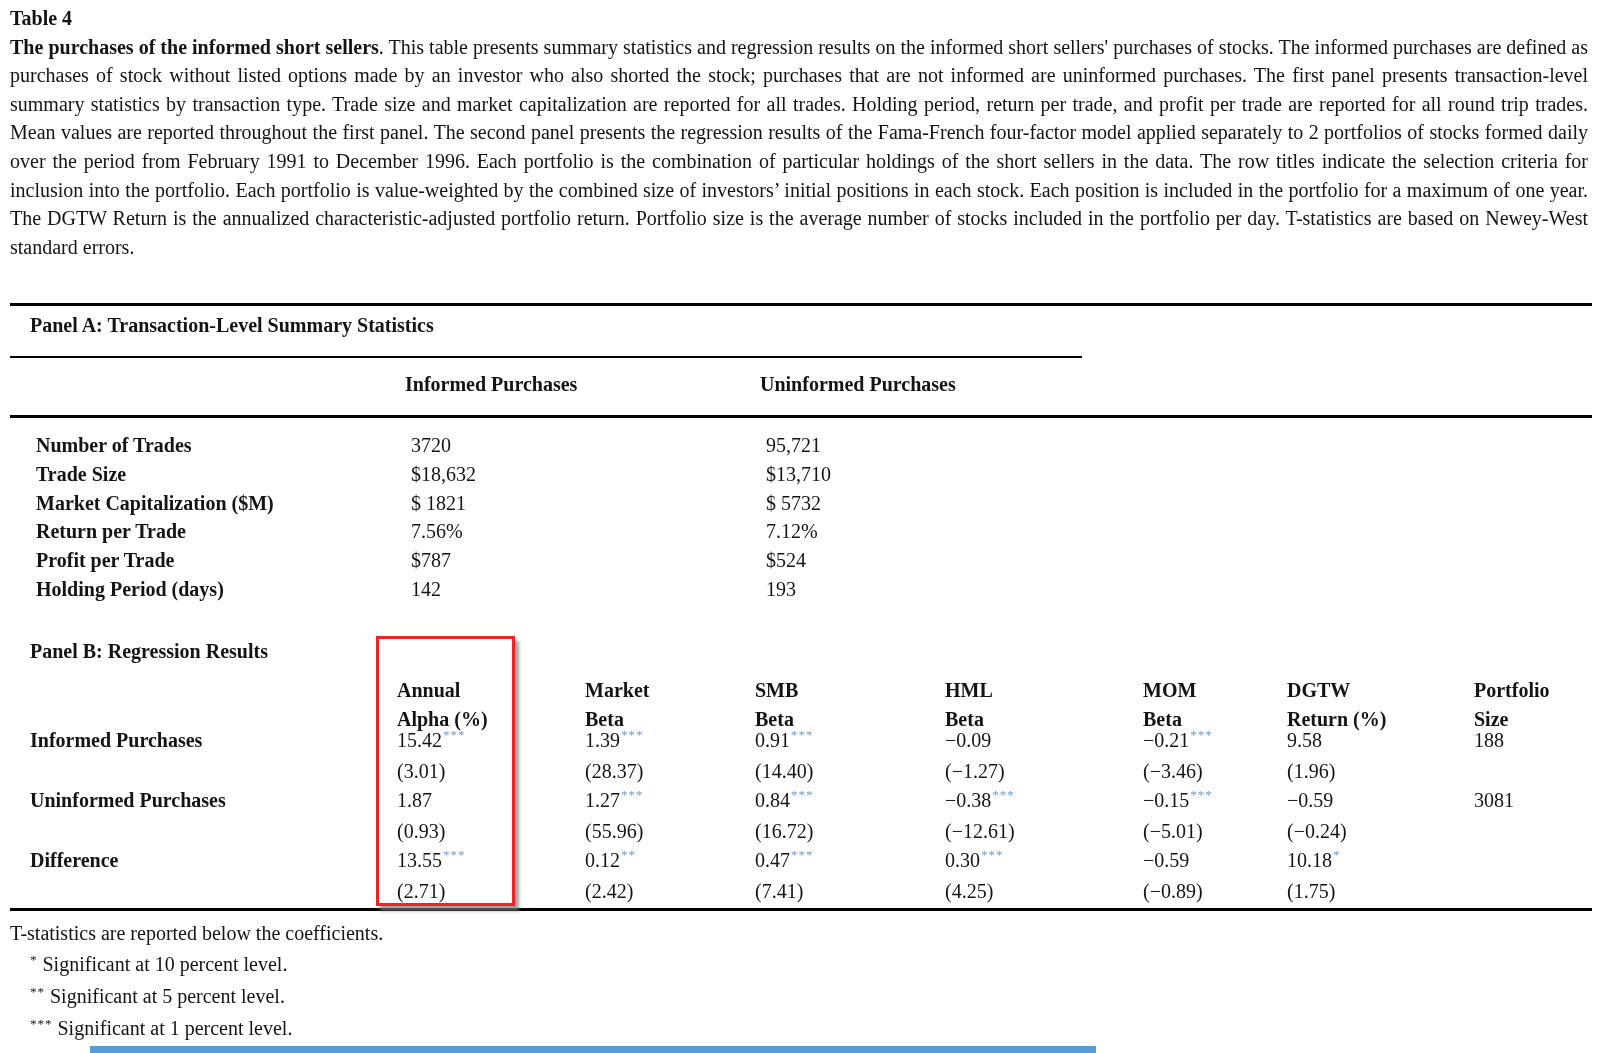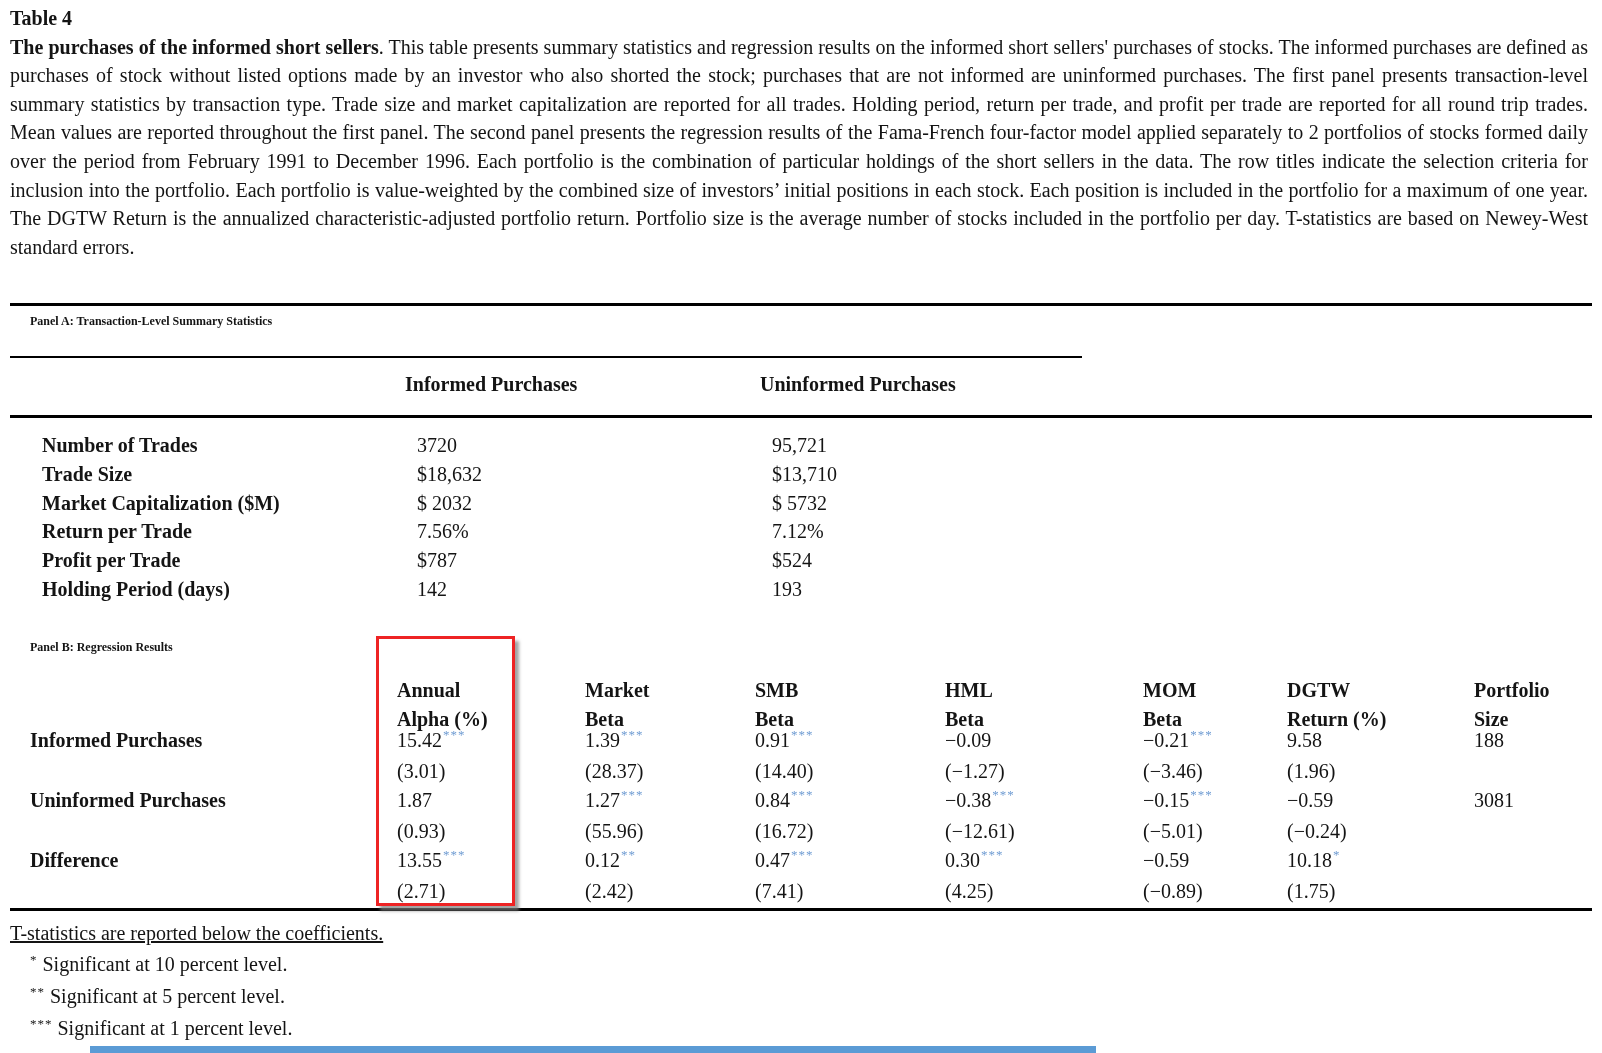--- a/index.html
+++ b/index.html
@@ -6,33 +6,33 @@
   .page{position:relative;width:1602px;height:1053px;background:#ffffff;overflow:hidden;
         font-family:"Liberation Serif",serif;color:#141414;}
   .caption{position:absolute;left:10px;right:14px;top:4px;font-size:20px;line-height:28.6px;text-align:justify;}
   .caption .t4{font-weight:bold;display:block;}
   .caption b{font-weight:bold;}
   .rule{position:absolute;background:#000;}
   #rule-top{left:10px;right:10px;top:303px;height:3px;}
   #rule-pa{left:10px;top:356px;width:1072px;height:2px;}
   #rule-head{left:10px;right:10px;top:415px;height:3px;}
   #rule-bottom{left:10px;right:10px;top:908px;height:3px;}
-  .panel-title{position:absolute;left:30px;font-size:12px;font-weight:bold;white-space:nowrap;}
+  .panel-title{position:absolute;left:30px;font-size:20px;font-weight:bold;white-space:nowrap;}
   #pa-title{top:314px;}
   #pb-title{top:640px;}
   .pa-grid{display:grid;grid-template-columns:375px 355px 1fr;}
   .pb-grid{display:grid;grid-template-columns:367px 188px 170px 190px 198px 144px 187px 1fr;}
   .grid-cell{white-space:nowrap;}
   #pa-head{position:absolute;left:30px;right:10px;top:373px;font-size:20px;font-weight:bold;}
-  #pa-rows{position:absolute;left:42px;right:10px;top:431px;font-size:20px;line-height:28.8px;}
+  #pa-rows{position:absolute;left:36px;right:10px;top:431px;font-size:20px;line-height:28.8px;}
   #pb-head{position:absolute;left:30px;right:18px;top:676px;font-size:20px;font-weight:bold;line-height:28.5px;}
   #pb-rows{position:absolute;left:30px;right:10px;top:726px;font-size:20px;line-height:29px;}
   .row-label{font-weight:bold;white-space:nowrap;}
   .star{color:var(--star-blue,#6e9bd2);font-size:13px;position:relative;top:-8px;margin-left:1px;letter-spacing:1px;}
-  #fn-note{position:absolute;left:10px;top:922px;font-size:20px;text-decoration:underline;}
+  #fn-note{position:absolute;left:10px;top:922px;font-size:20px;}
   #sig-list{position:absolute;left:30px;top:950px;font-size:20px;line-height:28.8px;}
   .sig-star{font-size:13px;position:relative;top:-7px;margin-right:5px;letter-spacing:1px;color:#141414;}
   .red-box{position:absolute;left:376px;top:636px;width:133px;height:264px;
            border:3px solid var(--annotation-red,#ee2324);
            box-shadow:4px 5px 3px rgba(125,125,125,0.7);}
   .blue-bar{position:absolute;left:90px;top:1046px;width:1006px;height:7px;
             background:var(--selection-blue,#5b9bd5);}
 </style>
 </head>
 <body>
@@ -64,21 +64,21 @@
         <div class="grid-cell">3720</div>
         <div class="grid-cell">95,721</div>
       </div>
       <div class="pa-grid">
         <div class="grid-cell row-label">Trade Size</div>
         <div class="grid-cell">$18,632</div>
         <div class="grid-cell">$13,710</div>
       </div>
       <div class="pa-grid">
         <div class="grid-cell row-label">Market Capitalization ($M)</div>
-        <div class="grid-cell">$ 2032</div>
+        <div class="grid-cell">$ 1821</div>
         <div class="grid-cell">$ 5732</div>
       </div>
       <div class="pa-grid">
         <div class="grid-cell row-label">Return per Trade</div>
         <div class="grid-cell">7.56%</div>
         <div class="grid-cell">7.12%</div>
       </div>
       <div class="pa-grid">
         <div class="grid-cell row-label">Profit per Trade</div>
         <div class="grid-cell">$787</div>

